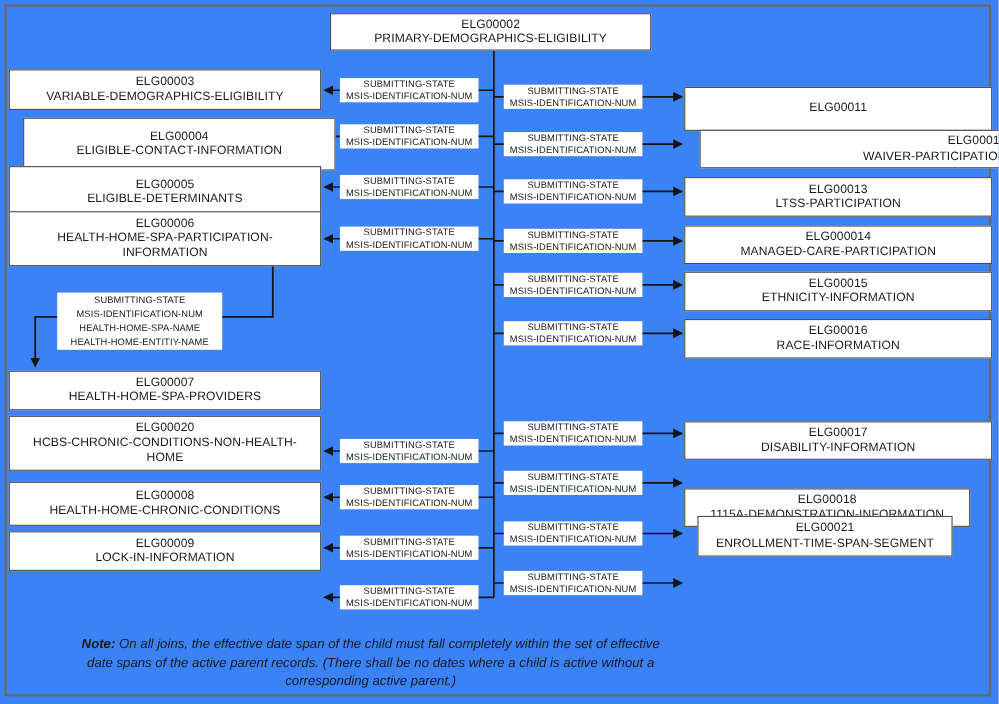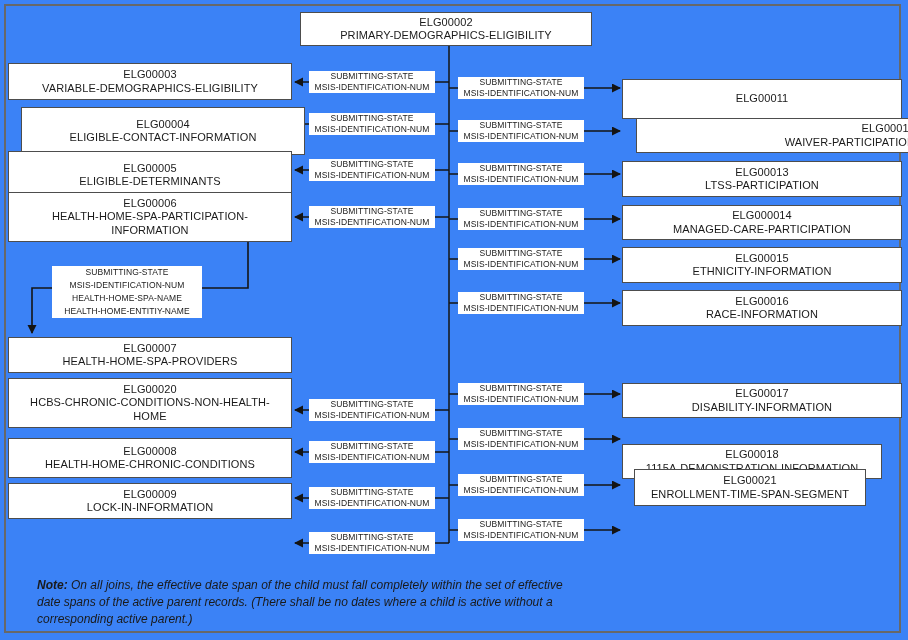--- a/index.html
+++ b/index.html
@@ -25,21 +25,21 @@
     font-size:8.5px; line-height:11px; letter-spacing:0.1px;
   }
   .jlabel span { display:block; white-space:nowrap; }
   .jlabel4 {
     position:absolute; z-index:3; background:#fff; text-align:center;
     font-size:8.5px; line-height:13px; letter-spacing:0.1px;
   }
   .jlabel4 span { display:block; white-space:nowrap; }
   #note {
     position:absolute; left:37px; top:577px; width:600px; z-index:2;
-    font-size:12px; line-height:17px; font-style:italic; white-space:pre-line;
+    font-size:12px; line-height:17px; font-style:italic; white-space:pre-line;text-align:center;
   }
   #note .note-prefix { font-weight:bold; }
 </style>
 </head>
 <body>
 
 <div id="stage">
 
   <div id="frame"></div>
 

